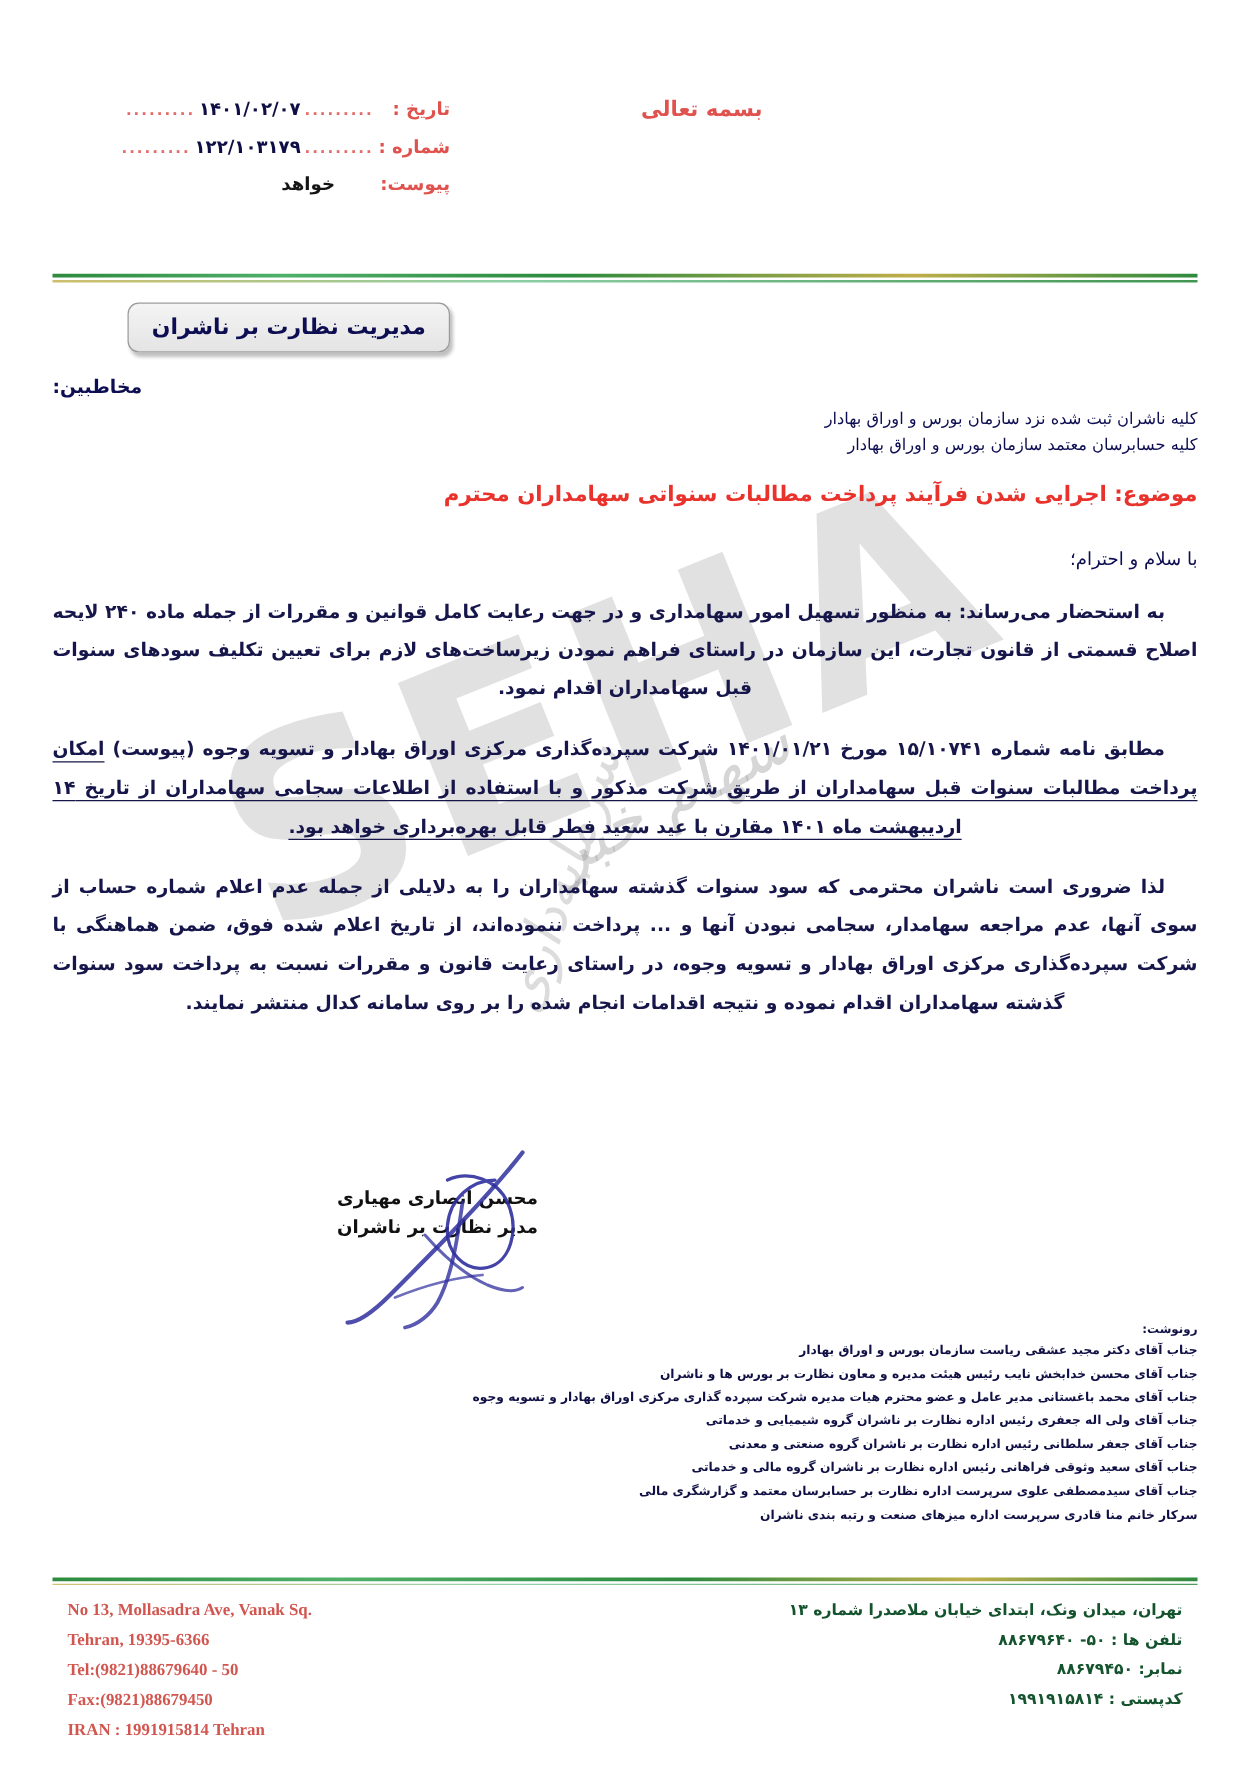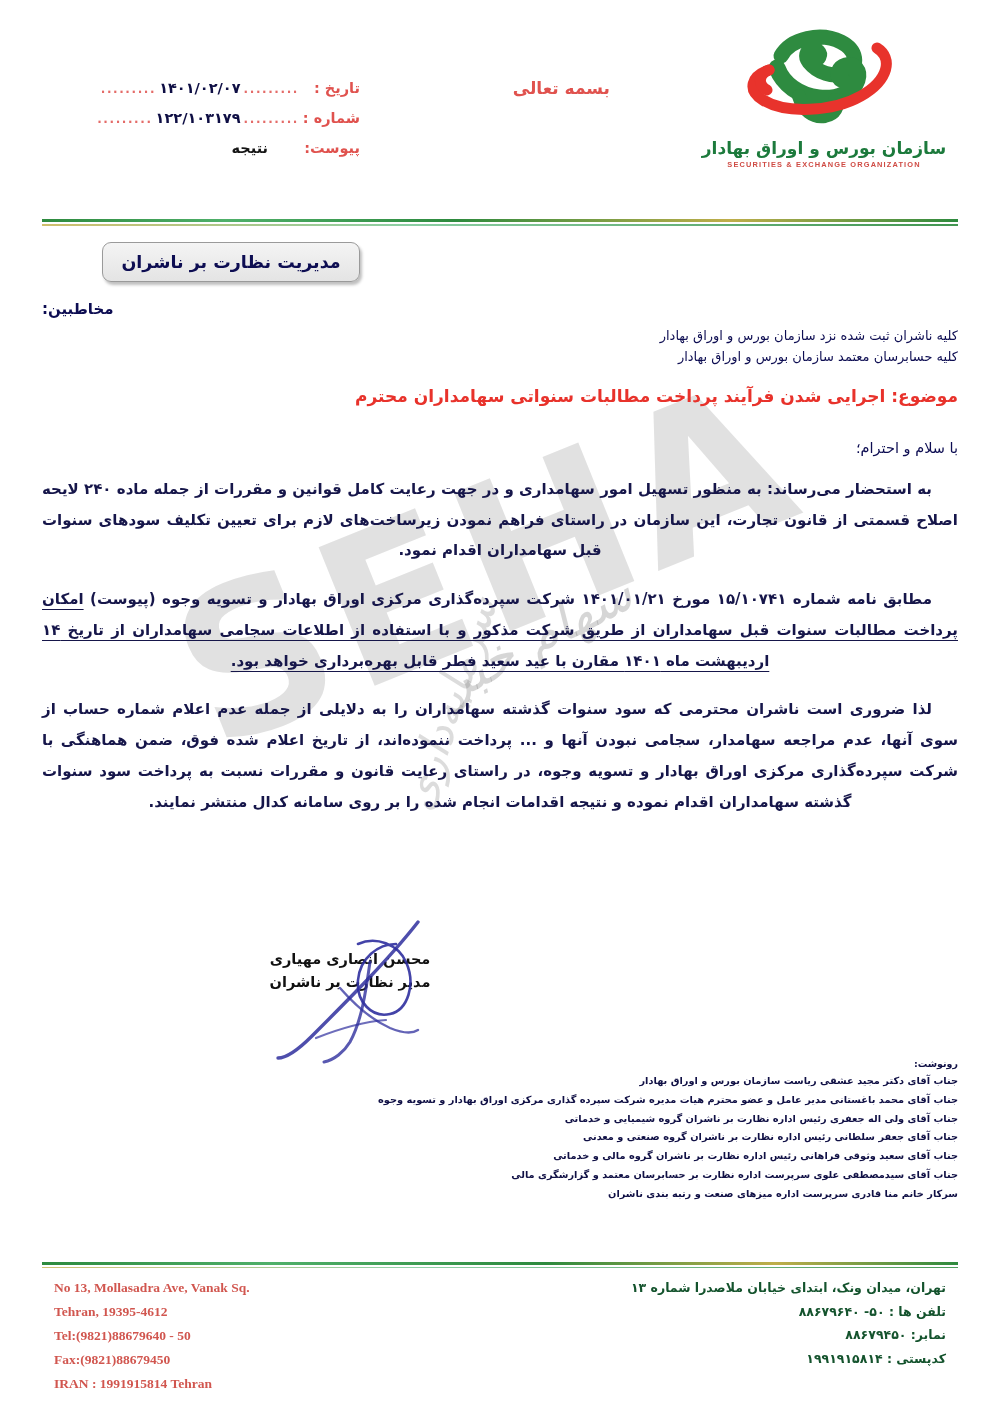--- a/index.html
+++ b/index.html
@@ -165,35 +165,24 @@
       <span class="meta-dots">.........</span>
     </div>
     <div class="meta-row">
       <span class="meta-label">شماره :</span>
       <span class="meta-dots">.........</span>
       <span class="meta-val">۱۲۲/۱۰۳۱۷۹</span>
       <span class="meta-dots">.........</span>
     </div>
     <div class="meta-row">
       <span class="meta-label">پیوست:</span>
-      <span class="meta-val" style="color:#151515;padding-right:34px;">نتیجه</span>
+      <span class="meta-val" style="color:#151515;padding-right:34px;">خواهد</span>
     </div>
   </div>
 
-  <div class="logo-block">
-    <svg class="logo-mark" viewBox="0 0 190 120">
-      <path d="M52 34 C62 16, 92 10, 112 20 C128 28, 130 44, 118 50 C104 57, 88 50, 80 40 C76 35, 77 29, 83 28 C88 27, 92 31, 90 35 C89 37, 86 37, 85 35" fill="none" stroke="#2e8b40" stroke-width="15" stroke-linecap="round"></path>
-      <path d="M48 46 C54 62, 70 74, 90 76 C110 78, 124 70, 128 58 C131 49, 125 42, 117 44 C110 46, 108 53, 112 57" fill="none" stroke="#2e8b40" stroke-width="17" stroke-linecap="round"></path>
-      <path d="M70 74 C74 88, 84 96, 96 94 C106 92, 110 84, 106 78" fill="none" stroke="#2e8b40" stroke-width="14" stroke-linecap="round"></path>
-      <path d="M148 26 C164 36, 160 58, 132 74 C104 90, 56 92, 34 78 C18 68, 22 54, 40 48" fill="none" stroke="#e8332c" stroke-width="11" stroke-linecap="round"></path>
-      <path d="M40 48 C30 52, 28 62, 38 68" fill="none" stroke="#e8332c" stroke-width="11" stroke-linecap="round"></path>
-    </svg>
-    <div class="logo-fa">سازمان بورس و اوراق بهادار</div>
-    <div class="logo-en">SECURITIES &amp; EXCHANGE ORGANIZATION</div>
-  </div>
 
   <div class="rule-top"></div>
   <div class="rule-top2"></div>
 
   <div class="dept">مدیریت نظارت بر ناشران</div>
 
   <div class="wm-layer">
     <div class="wm-seha">SEHA</div>
     <div class="wm-script">سهام خبر</div>
     <div class="wm-script2">سرمایه‌داری</div>
@@ -229,34 +218,35 @@
   </svg>
 
   <div class="sig">
     <div>محسن انصاری مهیاری</div>
     <div>مدیر نظارت بر ناشران</div>
   </div>
 
   <div class="cc">
     <div class="cc-title">رونوشت:</div>
     <div class="cc-item">جناب آقای دکتر مجید عشقی  ریاست سازمان بورس و اوراق بهادار</div>
+    <div class="cc-item">جناب آقای محسن خدابخش  نایب رئیس هیئت مدیره و معاون نظارت بر بورس ها و ناشران</div>
     <div class="cc-item">جناب آقای محمد باغستانی مدیر عامل و عضو محترم هیات مدیره شرکت سپرده گذاری مرکزی اوراق بهادار و تسویه وجوه</div>
     <div class="cc-item">جناب آقای ولی اله جعفری  رئیس اداره نظارت بر ناشران گروه شیمیایی و خدماتی</div>
     <div class="cc-item">جناب آقای جعفر سلطانی  رئیس اداره نظارت بر ناشران گروه صنعتی و معدنی</div>
     <div class="cc-item">جناب آقای سعید وثوقی فراهانی  رئیس اداره نظارت بر ناشران گروه مالی و خدماتی</div>
     <div class="cc-item">جناب آقای سیدمصطفی علوی  سرپرست اداره نظارت بر حسابرسان معتمد و گزارشگری مالی</div>
     <div class="cc-item">سرکار خانم منا قادری  سرپرست اداره میزهای صنعت و رتبه بندی ناشران</div>
   </div>
 
   <div class="rule-bot"></div>
   <div class="rule-bot2"></div>
 
   <div class="foot-en">
     <div>No 13, Mollasadra Ave, Vanak Sq.</div>
-    <div>Tehran, 19395-4612</div>
+    <div>Tehran, 19395-6366</div>
     <div>Tel:(9821)88679640 - 50</div>
     <div>Fax:(9821)88679450</div>
     <div>IRAN : 1991915814 Tehran</div>
   </div>
 
   <div class="foot-fa">
     <div>تهران، میدان ونک، ابتدای خیابان ملاصدرا شماره ۱۳</div>
     <div>تلفن ها : ۵۰- ۸۸۶۷۹۶۴۰</div>
     <div>نمابر: ۸۸۶۷۹۴۵۰</div>
     <div>کدپستی : ۱۹۹۱۹۱۵۸۱۴</div>

